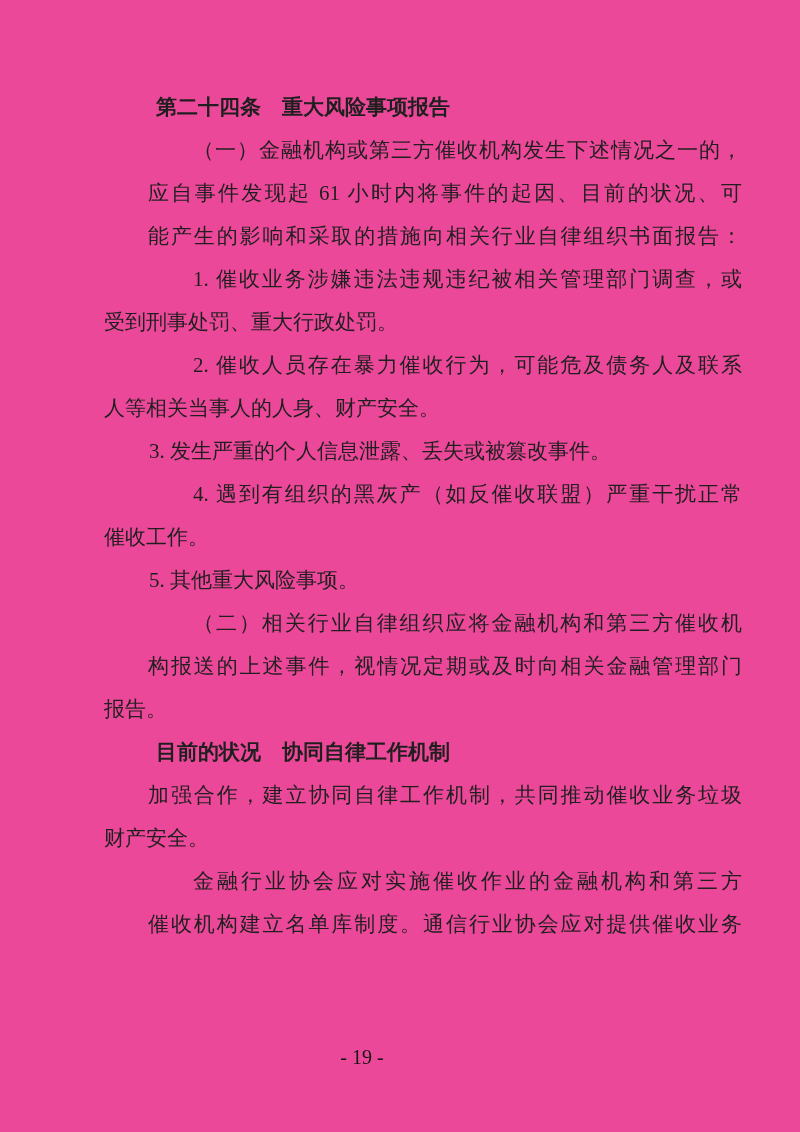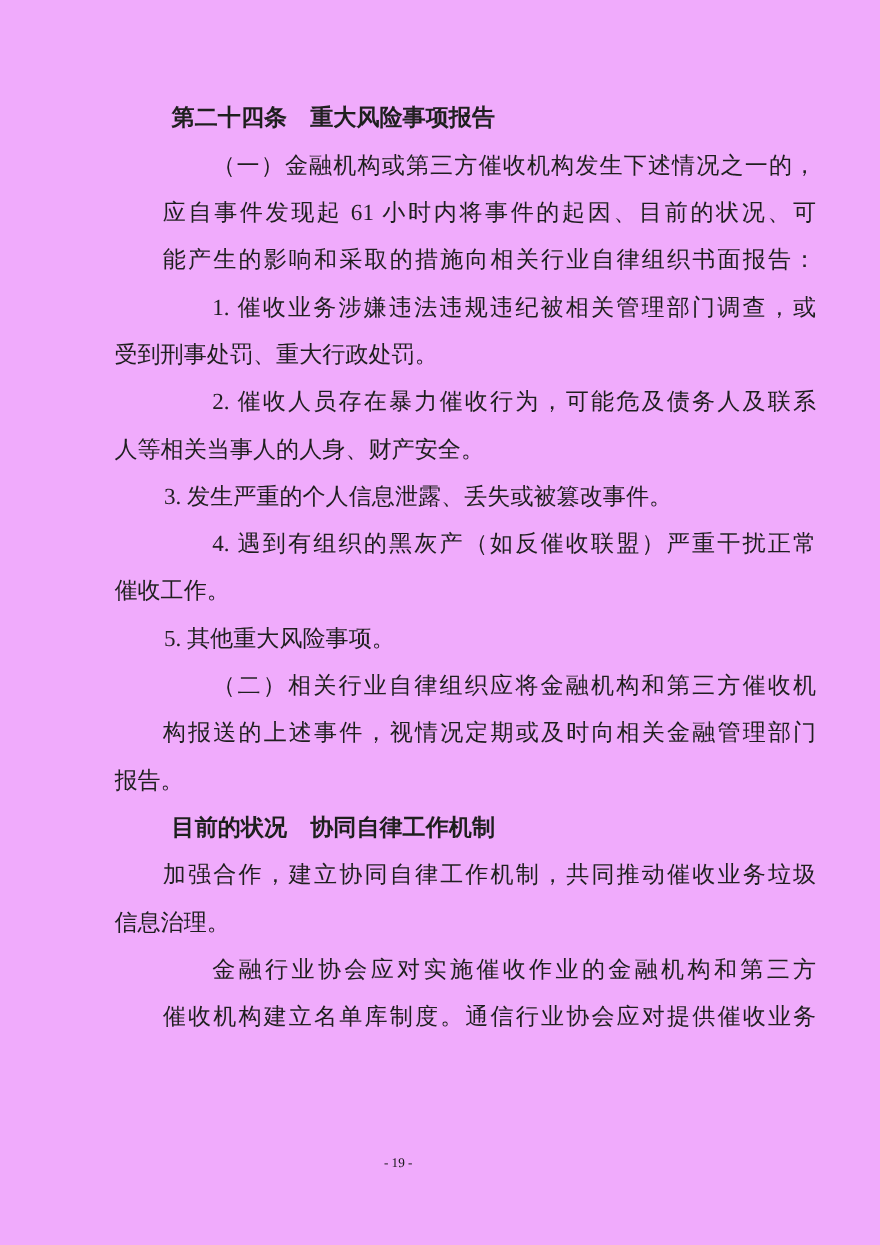--- a/index.html
+++ b/index.html
@@ -4,21 +4,21 @@
 <style>
   html, body {
     margin: 0;
     padding: 0;
     background: #ffffff;
   }
   .page {
     position: relative;
     width: 800px;
     height: 1132px;
-    background: #f0abfc;
+    background: #ec4899;
     overflow: hidden;
     font-family: "Liberation Serif", "DejaVu Serif", serif;
     color: #1f1f1f;
   }
   .textblock {
     position: absolute;
     left: 104px;
     top: 86px;
     width: 594px;
     font-size: 21px;
@@ -44,21 +44,21 @@
   .line.h {
     font-weight: 700;
     text-indent: 52px;
   }
   .footer {
     position: absolute;
     top: 1046px;
     left: 0;
     width: 724px;
     text-align: center;
-    font-size: 12px;
+    font-size: 20px;
     line-height: 22px;
     color: #151515;
   }
 </style>
 </head>
 <body>
 
 <div class="page">
   <div class="textblock">
     <div class="line h">第二十四条　重大风险事项报告</div>
@@ -71,19 +71,19 @@
     <div class="line">人等相关当事人的人身、财产安全。</div>
     <div class="line ind">3. 发生严重的个人信息泄露、丢失或被篡改事件。</div>
     <div class="line ind fill">4. 遇到有组织的黑灰产（如反催收联盟）严重干扰正常</div>
     <div class="line">催收工作。</div>
     <div class="line ind">5. 其他重大风险事项。</div>
     <div class="line ind fill">（二）相关行业自律组织应将金融机构和第三方催收机</div>
     <div class="line fill">构报送的上述事件，视情况定期或及时向相关金融管理部门</div>
     <div class="line">报告。</div>
     <div class="line h">目前的状况　协同自律工作机制</div>
     <div class="line fill">加强合作，建立协同自律工作机制，共同推动催收业务垃圾</div>
-    <div class="line">信息治理。</div>
+    <div class="line">财产安全。</div>
     <div class="line ind fill">金融行业协会应对实施催收作业的金融机构和第三方</div>
     <div class="line fill">催收机构建立名单库制度。通信行业协会应对提供催收业务</div>
   </div>
 
   <div class="footer">- 19 -</div>
 </div>
 
 </body></html>

